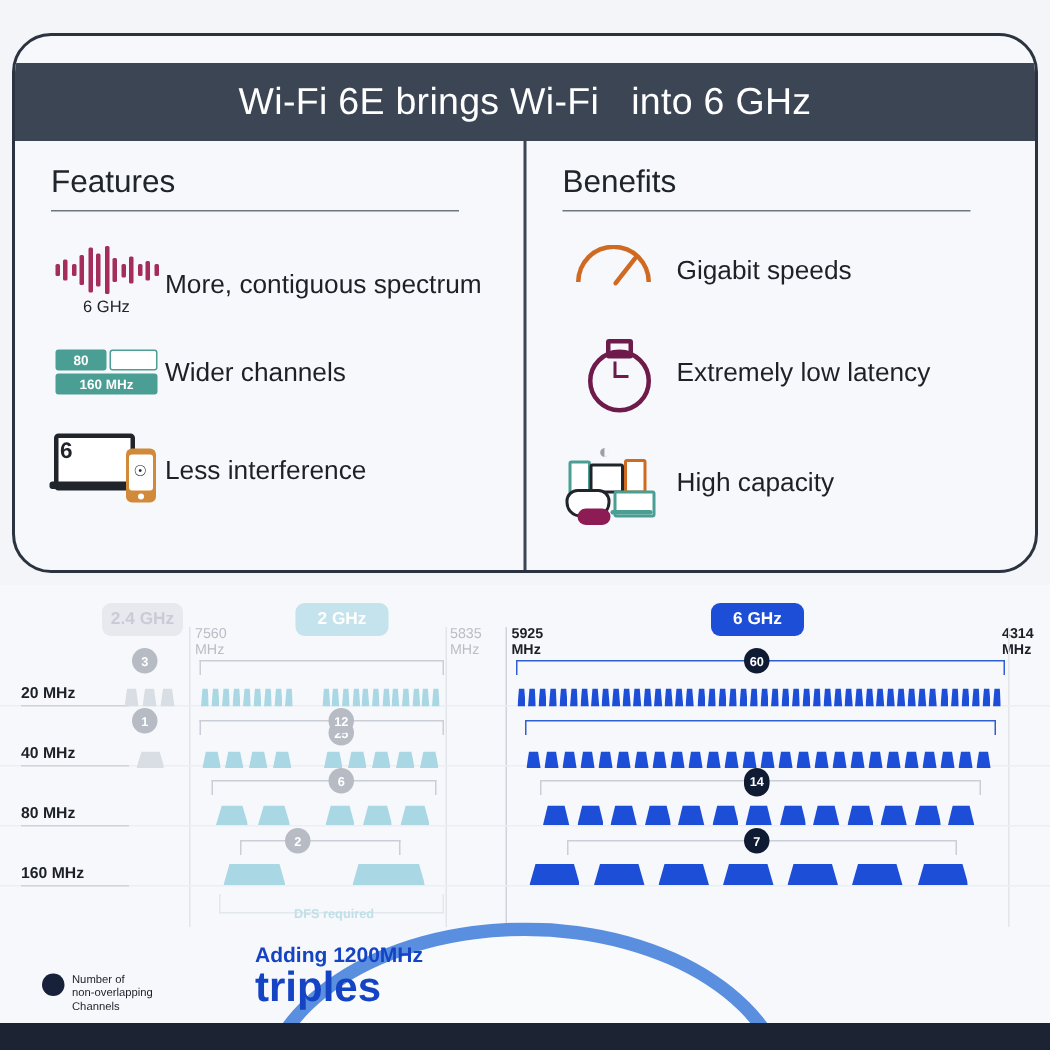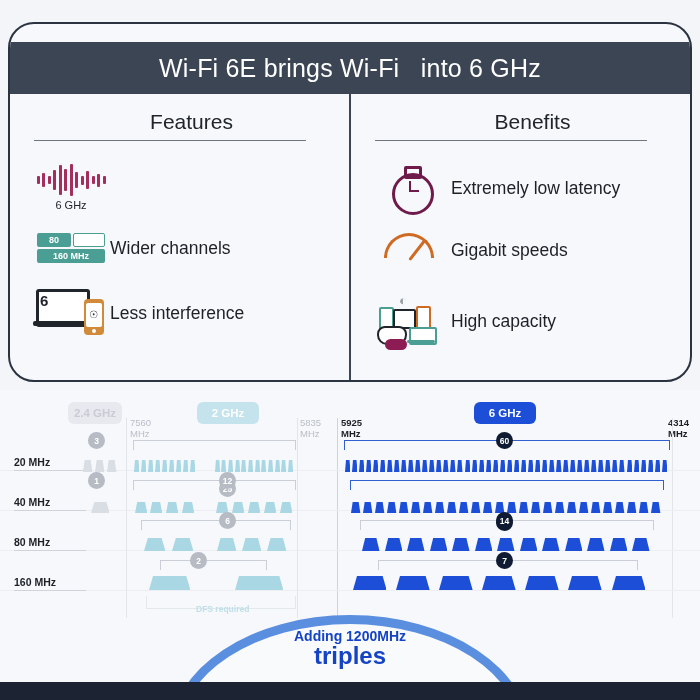--- a/index.html
+++ b/index.html
@@ -22,21 +22,21 @@
     background:#3b4554;display:flex;align-items:center;justify-content:center;
   }
   .card-header .title{
     color:#ffffff;font-size:25px;letter-spacing:.2px;white-space:pre;
     font-family:"Liberation Sans",sans-serif;
   }
   .cols{position:absolute;left:0;top:70px;width:100%;height:290px;display:flex;}
   .col{position:relative;flex:1 1 0;padding:16px 0 0 22px;box-sizing:border-box;}
   .col.left{border-right:2px solid #3b4554;}
   .col-title{
-    font-size:21px;color:#20242b;margin:0 0 6px 2px;text-align:center;
+    font-size:21px;color:#20242b;margin:0 0 6px 2px;
   }
   .col-rule{height:1px;background:#6f7681;width:272px;margin-left:2px;}
 
   .items{margin-top:22px;}
   .item{display:flex;align-items:center;margin-bottom:14px;}
   .item .ico{width:78px;min-width:78px;display:flex;align-items:center;justify-content:center;}
   .item .lbl{font-size:17.5px;color:#1d2127;line-height:1.18;}
 
   
   .spec{position:relative;width:70px;height:52px;}
@@ -141,23 +141,23 @@
 
   .legend{position:absolute;left:28px;top:648px;display:flex;align-items:flex-start;}
   .legend .dot{width:15px;height:15px;border-radius:50%;background:#17213a;margin-right:5px;margin-top:1px;}
   .legend .txt{font-size:7.5px;line-height:9px;color:#1b1f26;}
 
   .arcbox{position:absolute;left:170px;top:615px;width:360px;height:120px;overflow:hidden;}
   .arcbox .ring{
     position:absolute;left:0;top:0;width:360px;height:240px;
     border:9px solid #5a8fe0;border-radius:50%;background:#f9fafc;box-sizing:border-box;
   }
-  .arctext{position:absolute;left:170px;top:628px;width:360px;text-align:center;color:#1443c4;}
+  .arctext{position:absolute;left:170px;top:628px;width:360px;text-align:left;color:#1443c4;}
   .arctext .l1{font-size:14px;font-weight:bold;}
-  .arctext .l2{font-size:24px;font-weight:bold;margin-top:-2px;}
+  .arctext .l2{font-size:28px;font-weight:bold;margin-top:-2px;}
   .arctext .l3{font-size:13px;font-weight:bold;margin-top:-1px;}
 
   .footbar{position:absolute;left:0;top:682px;width:700px;height:18px;background:#1c2433;}
   .topbar{position:absolute;left:0;top:0;width:700px;height:20px;background:#f4f5f8;}
 </style>
 </head>
 <body>
 
 <div id="root">
 
@@ -191,20 +191,21 @@
                     <i style="height:16px"></i>
                     <i style="height:9px"></i>
                   <i style="height:18px"></i>
                     <i style="height:8px"></i>
                     <i style="height:13px"></i>
                   <i style="height:8px"></i>
                 </div>
                 <div class="cap">6 GHz</div>
               </div>
             </div>
+            <div class="lbl">More, contiguous spectrum</div>
           </div>
 
           <div class="item" style="margin-bottom:22px;">
             <div class="ico">
               <div class="wch">
                 <div class="r1">
                   <div class="a">80</div>
                   <div class="b"></div>
                 </div>
                 <div class="r2">160 MHz</div>
@@ -230,40 +231,40 @@
 
         </div>
       </div>
 
       <div class="col">
         <div class="col-title">Benefits</div>
         <div class="col-rule"></div>
 
         <div class="items">
 
+          <div class="item" style="margin-bottom:26px;">
+            <div class="ico">
+              <div class="gauge">
+                <div class="arc"></div>
+                <div class="nee"></div>
+              </div>
+            </div>
+            <div class="lbl">Gigabit speeds</div>
+          </div>
+
           <div class="item" style="margin-bottom:20px;">
             <div class="ico">
               <div class="watch">
                 <div class="top"></div>
                 <div class="body"></div>
                 <div class="h1"></div>
                 <div class="h2"></div>
               </div>
             </div>
             <div class="lbl">Extremely low latency</div>
-          </div>
-
-          <div class="item" style="margin-bottom:26px;">
-            <div class="ico">
-              <div class="gauge">
-                <div class="arc"></div>
-                <div class="nee"></div>
-              </div>
-            </div>
-            <div class="lbl">Gigabit speeds</div>
           </div>
 
           <div class="item">
             <div class="ico">
               <div class="hcap">
                 <div class="wifi">◐</div>
                 <div class="ph1"></div>
                 <div class="tab"></div>
                 <div class="ph2"></div>
                 <div class="vr"></div>
@@ -752,20 +753,28 @@
             <polygon points="11.886568177958905,0 88.1134318220411,0 100,100 0,100" fill="#1d4ed8"></polygon>
           </svg></div>
         <div class="ch" style="left: 611.603px; top: 138px; width: 33.6514px; height: 14px;"><svg class="trap" viewBox="0 0 100 100" preserveAspectRatio="none">
             <polygon points="11.886568177958905,0 88.1134318220411,0 100,100 0,100" fill="#1d4ed8"></polygon>
           </svg></div>
       </div>
 
     <div class="dfs">DFS required</div>
   </div>
 
+  <div class="legend">
+    <div class="dot"></div>
+    <div class="txt">
+      <div>Number of</div>
+      <div>non-overlapping</div>
+      <div>Channels</div>
+    </div>
+  </div>
 
   <div class="arcbox">
     <div class="ring"></div>
   </div>
   <div class="arctext">
     <div class="l1">Adding 1200MHz</div>
     <div class="l2">triples</div>
   </div>
 
   <div class="footbar"></div>

